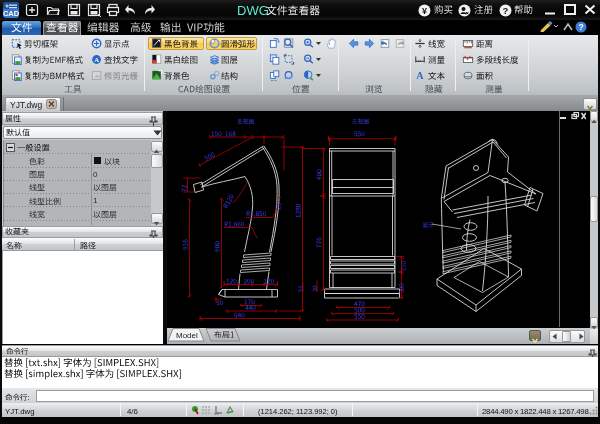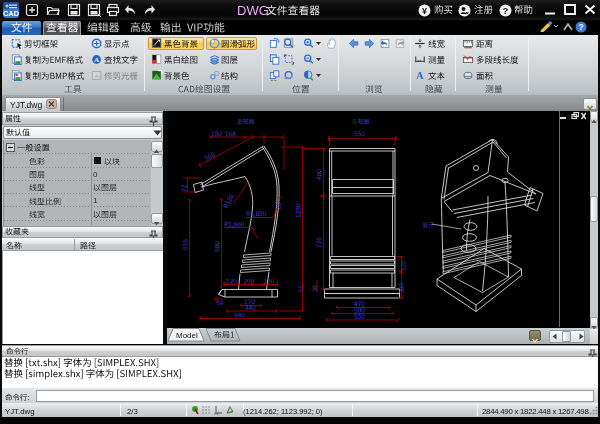--- a/index.html
+++ b/index.html
@@ -36,21 +36,21 @@
     <rect x="3" y="1.5" width="8" height="3" fill="none" stroke="#e8e8e8" stroke-width="1.2"></rect>
     <rect x="1.5" y="4.5" width="11" height="5" fill="none" stroke="#e8e8e8" stroke-width="1.2"></rect>
     <rect x="3.5" y="8.5" width="7" height="4" fill="#111" stroke="#e8e8e8" stroke-width="1.2"></rect>
   </svg>
 <svg class="abs" style="left:124px;top:3px" width="14" height="14" viewBox="0 0 14 14">
     <path d="M11 11.5 C11 6.5 8 5 4.5 5 L4.5 2 L1 6.5 L4.5 10.5 L4.5 7.5 C7.5 7.5 9.5 8.5 11 11.5Z" fill="#e8e8e8"></path>
   </svg>
 <svg class="abs" style="left:142px;top:3px" width="14" height="14" viewBox="0 0 14 14">
     <path d="M3 11.5 C3 6.5 6 5 9.5 5 L9.5 2 L13 6.5 L9.5 10.5 L9.5 7.5 C6.5 7.5 4.5 8.5 3 11.5Z" fill="#e8e8e8"></path>
   </svg>
-<div style="position:absolute;left:237px;top:3px;font:normal 13px 'Liberation Sans',sans-serif;color:#f0abfc;white-space:nowrap;">DWG</div>
+<div style="position:absolute;left:237px;top:3px;font:normal 13px 'Liberation Sans',sans-serif;color:#5eead4;white-space:nowrap;">DWG</div>
 <svg style="position:absolute;left:265.5px;top:2.6px;" width="54" height="15" viewBox="0 -11.4 54 15">
     <path fill="#f2f2f2" d="M5 -9.1V-7.2H0.5V-6.4H2.1C2.8 -4.7 3.6 -3.2 4.7 -2.1C3.6 -1.1 2.1 -0.4 0.4 0.1C0.6 0.3 0.8 0.7 0.9 0.9C2.7 0.3 4.1 -0.4 5.3 -1.5C6.5 -0.4 8 0.4 9.8 0.9C10 0.6 10.2 0.3 10.4 0.1C8.7 -0.3 7.2 -1.1 6 -2.1C7.1 -3.2 8 -4.7 8.6 -6.4H10.3V-7.2H5.8V-9.1ZM5.4 -2.7C4.4 -3.7 3.6 -5 3 -6.4H7.7C7.1 -4.9 6.4 -3.7 5.4 -2.7Z M14.2 -3.7V-2.9H17.3V0.9H18.1V-2.9H21.1V-3.7H18.1V-6.1H20.6V-6.9H18.1V-8.9H17.3V-6.9H15.9C16 -7.3 16.1 -7.9 16.2 -8.4L15.5 -8.5C15.2 -7.1 14.8 -5.7 14.1 -4.8C14.3 -4.7 14.7 -4.5 14.8 -4.4C15.1 -4.9 15.4 -5.4 15.6 -6.1H17.3V-3.7ZM13.7 -9C13.1 -7.4 12.2 -5.8 11.1 -4.7C11.3 -4.5 11.5 -4.1 11.6 -3.9C12 -4.3 12.3 -4.7 12.6 -5.2V0.8H13.4V-6.4C13.8 -7.2 14.2 -8 14.5 -8.8Z M24.8 -2.4H29.2V-1.4H24.8ZM24.8 -3.8H29.2V-2.9H24.8ZM24 -4.4V-0.9H30V-4.4ZM22.4 -0.2V0.5H31.6V-0.2ZM26.6 -9.1V-7.7H22.2V-7H25.7C24.8 -6 23.3 -5 22 -4.6C22.2 -4.4 22.4 -4.1 22.5 -3.9C24 -4.5 25.6 -5.6 26.6 -6.9V-4.7H27.4V-6.9C28.4 -5.7 30 -4.6 31.5 -4C31.6 -4.2 31.8 -4.5 32 -4.7C30.7 -5.1 29.2 -6 28.2 -7H31.8V-7.7H27.4V-9.1Z M36 -2.3H40.7V-1.6H36ZM36 -2.9V-3.6H40.7V-2.9ZM36 -1H40.7V-0.2H36ZM41.3 -9C39.6 -8.6 36.3 -8.5 33.7 -8.5C33.8 -8.3 33.8 -8 33.8 -7.8C34.8 -7.8 35.8 -7.9 36.8 -7.9C36.7 -7.6 36.7 -7.4 36.6 -7.1H33.8V-6.5H36.3C36.2 -6.2 36.1 -6 36 -5.7H33V-5H35.6C34.9 -3.9 34 -2.9 32.8 -2.2C32.9 -2 33.2 -1.7 33.3 -1.5C34 -2 34.7 -2.5 35.2 -3.1V0.9H36V0.5H40.7V0.9H41.5V-4.3H36.1C36.2 -4.5 36.4 -4.8 36.5 -5H42.6V-5.7H36.9C37 -6 37.1 -6.2 37.2 -6.5H41.9V-7.1H37.5L37.7 -7.9C39.3 -8 40.7 -8.2 41.8 -8.4Z M45.3 -7.9H47.2V-6.3H45.3ZM50 -7.9H52V-6.3H50ZM49.2 -8.6V-5.6H52.7V-8.6ZM48.1 -5.9 48 -5.8V-8.6H44.5V-5.6H47.9C47.8 -5.3 47.6 -5.1 47.4 -4.8H43.8V-4.1H46.7C45.8 -3.3 44.7 -2.8 43.5 -2.4C43.7 -2.2 43.9 -1.9 44 -1.7L44.7 -2V0.9H45.4V0.5H47.3V0.9H48.1V-2.6H46C46.7 -3 47.3 -3.5 47.8 -4.1H49.4C49.9 -3.5 50.5 -3 51.2 -2.6H49.1V0.9H49.8V0.5H51.8V0.9H52.6V-2C52.8 -1.9 53 -1.8 53.2 -1.7C53.4 -1.9 53.6 -2.2 53.8 -2.4C52.5 -2.7 51.3 -3.3 50.4 -4.1H53.4V-4.8H48.4C48.6 -5.1 48.7 -5.4 48.9 -5.7ZM45.4 -0.2V-1.9H47.3V-0.2ZM49.8 -0.2V-1.9H51.8V-0.2Z"></path>
   </svg>
 <svg class="abs" style="left:418px;top:4px" width="13" height="13" viewBox="0 0 13 13">
     <circle cx="6.5" cy="6.5" r="6" fill="#f2f2f2"></circle>
     <text x="6.5" y="9.8" font-size="9" font-weight="bold" font-family="Liberation Sans" fill="#111" text-anchor="middle">¥</text>
   </svg>
 <svg style="position:absolute;left:434px;top:3.4px;" width="19" height="13" viewBox="0 -10.1 19 13">
     <path fill="#e8e8e8" d="M2 -6V-3.5C2 -2.3 1.9 -0.7 0.4 0.3C0.5 0.4 0.7 0.6 0.8 0.7C2.4 -0.4 2.6 -2.2 2.6 -3.5V-6ZM2.5 -1.1C2.9 -0.6 3.5 0.1 3.8 0.6L4.3 0.2C4 -0.2 3.4 -0.9 3 -1.4ZM0.8 -7.4V-1.7H1.3V-6.8H3.3V-1.7H3.9V-7.4ZM5.4 -8C5.1 -6.8 4.6 -5.6 4 -4.8C4.1 -4.7 4.4 -4.5 4.5 -4.4C4.8 -4.8 5.1 -5.3 5.4 -5.8H8.2C8.1 -1.9 7.9 -0.4 7.6 -0.1C7.6 0 7.5 0.1 7.3 0.1C7.1 0.1 6.6 0.1 6.1 0C6.3 0.2 6.3 0.5 6.4 0.7C6.8 0.8 7.3 0.8 7.6 0.7C7.9 0.7 8.1 0.6 8.3 0.3C8.6 -0.1 8.7 -1.6 8.9 -6.1C8.9 -6.2 8.9 -6.5 8.9 -6.5H5.7C5.8 -6.9 6 -7.4 6.1 -7.8ZM6.4 -3.6C6.5 -3.3 6.7 -2.8 6.8 -2.4L5.3 -2.1C5.6 -2.9 6 -3.9 6.2 -4.9L5.6 -5.1C5.4 -4 4.9 -2.8 4.8 -2.5C4.7 -2.2 4.5 -1.9 4.4 -1.9C4.5 -1.7 4.6 -1.4 4.6 -1.3C4.8 -1.4 5.1 -1.5 7 -1.9C7.1 -1.7 7.1 -1.4 7.1 -1.3L7.7 -1.5C7.6 -2.1 7.2 -3 6.9 -3.8Z M14.5 -1.1C15.8 -0.6 17.1 0.2 17.9 0.7L18.3 0.2C17.5 -0.4 16.2 -1.1 14.9 -1.6ZM11.6 -5.7C12.2 -5.4 13.1 -4.9 13.5 -4.6L13.9 -5.1C13.4 -5.4 12.6 -5.9 12 -6.1ZM10.5 -4.3C11.2 -4 12 -3.6 12.4 -3.2L12.8 -3.8C12.4 -4.1 11.6 -4.5 10.9 -4.7ZM10.1 -2.9V-2.2H13.9C13.4 -1 12.3 -0.2 10 0.2C10.1 0.3 10.3 0.6 10.4 0.8C13 0.3 14.1 -0.7 14.7 -2.2H18.4V-2.9H14.8C15.1 -3.8 15.1 -4.8 15.1 -6.1H14.4C14.4 -4.8 14.4 -3.7 14.1 -2.9ZM17.6 -7.4V-7.4H10.6V-6.7H17.3C17.1 -6.2 16.8 -5.7 16.6 -5.3L17.2 -5C17.6 -5.6 18 -6.4 18.3 -7.2L17.8 -7.4L17.7 -7.4Z"></path>
   </svg>
@@ -680,42 +680,42 @@
     <path fill="#111" d="M2.5 -1.2H7V-0.2H2.5ZM2.5 -1.7V-2.7H7V-1.7ZM1.8 -3.3V0.8H2.5V0.4H7V0.7H7.7V-3.3ZM2.3 -8V-7.1H0.9V-6.6H2.3C2.3 -6.3 2.3 -6 2.3 -5.7H0.6V-5.1H2.1C1.9 -4.5 1.4 -3.9 0.4 -3.4C0.6 -3.3 0.8 -3.1 0.9 -2.9C1.7 -3.4 2.2 -4 2.5 -4.6C3 -4.2 3.6 -3.8 3.9 -3.5L4.3 -4C4 -4.3 3.3 -4.8 2.8 -5.1L2.8 -5.1H4.4V-5.7H2.9C3 -6 3 -6.3 3 -6.6H4.3V-7.1H3V-8ZM6.4 -8V-7.1H5V-6.6H6.4V-6.5C6.4 -6.3 6.4 -6 6.3 -5.7H4.8V-5.1H6.2C5.9 -4.6 5.4 -4.2 4.5 -3.8C4.7 -3.7 4.9 -3.4 5 -3.3C6 -3.7 6.5 -4.3 6.8 -4.9C7.2 -4.1 7.9 -3.4 8.7 -3C8.8 -3.2 9 -3.4 9.2 -3.6C8.4 -3.9 7.7 -4.4 7.3 -5.1H8.9V-5.7H7C7.1 -6 7.1 -6.2 7.1 -6.5V-6.6H8.6V-7.1H7.1V-8Z M11.1 -8V-6.1H10V-5.4H11.1V-3.3C10.6 -3.1 10.2 -3 9.8 -2.9L10 -2.2L11.1 -2.6V-0.1C11.1 0 11 0 10.9 0C10.8 0 10.5 0 10.1 0C10.2 0.2 10.3 0.6 10.3 0.7C10.9 0.7 11.2 0.7 11.4 0.6C11.7 0.5 11.8 0.3 11.8 -0.1V-2.8L12.8 -3.1L12.7 -3.8L11.8 -3.5V-5.4H12.6V-6.1H11.8V-8ZM14.6 -6.5H16.6C16.3 -6.2 16.1 -5.9 15.8 -5.6H13.9C14.1 -5.9 14.4 -6.2 14.6 -6.5ZM12.7 -2.7V-2.1H15C14.6 -1.3 13.8 -0.5 12.2 0.3C12.3 0.4 12.5 0.6 12.6 0.8C14.2 0 15.1 -0.9 15.5 -1.8C16.1 -0.6 17.1 0.3 18.2 0.7C18.3 0.6 18.6 0.3 18.7 0.2C17.6 -0.2 16.6 -1.1 16 -2.1H18.5V-2.7H17.9V-5.6H16.6C17 -6 17.4 -6.4 17.6 -6.9L17.1 -7.2L17 -7.1H15C15.1 -7.4 15.2 -7.6 15.3 -7.9L14.6 -8C14.3 -7.2 13.6 -6.2 12.7 -5.4C12.9 -5.3 13.1 -5.1 13.2 -4.9L13.4 -5.1V-2.7ZM14 -2.7V-5H15.3V-4C15.3 -3.6 15.3 -3.2 15.2 -2.7ZM17.1 -2.7H15.9C16 -3.2 16 -3.6 16 -4V-5H17.1Z M22.1 1.6H24V1.1H22.8V-7H24V-7.5H22.1Z M26.6 0.1C27.8 0.1 28.4 -0.6 28.4 -1.4C28.4 -2.4 27.6 -2.7 26.9 -3C26.3 -3.2 25.8 -3.4 25.8 -3.9C25.8 -4.3 26.1 -4.6 26.7 -4.6C27.2 -4.6 27.5 -4.4 27.9 -4.2L28.3 -4.7C27.9 -5 27.3 -5.3 26.7 -5.3C25.6 -5.3 24.9 -4.6 24.9 -3.8C24.9 -2.9 25.7 -2.6 26.4 -2.3C27 -2.1 27.6 -1.9 27.6 -1.4C27.6 -0.9 27.3 -0.6 26.6 -0.6C26 -0.6 25.5 -0.8 25.1 -1.2L24.6 -0.6C25.1 -0.2 25.8 0.1 26.6 0.1Z M29.7 0H30.5V-5.2H29.7ZM30.1 -6.2C30.4 -6.2 30.7 -6.5 30.7 -6.8C30.7 -7.1 30.4 -7.4 30.1 -7.4C29.8 -7.4 29.5 -7.1 29.5 -6.8C29.5 -6.5 29.8 -6.2 30.1 -6.2Z M32.3 0H33.1V-3.7C33.6 -4.3 34 -4.5 34.4 -4.5C35.1 -4.5 35.4 -4.1 35.4 -3.2V0H36.3V-3.7C36.7 -4.3 37.2 -4.5 37.6 -4.5C38.2 -4.5 38.5 -4.1 38.5 -3.2V0H39.4V-3.3C39.4 -4.6 38.9 -5.3 37.8 -5.3C37.2 -5.3 36.7 -4.9 36.1 -4.3C35.9 -4.9 35.5 -5.3 34.7 -5.3C34.1 -5.3 33.5 -4.9 33.1 -4.4H33.1L33 -5.2H32.3Z M41.1 2.2H41.9V0.4L41.9 -0.5C42.4 -0.1 42.9 0.1 43.3 0.1C44.5 0.1 45.6 -0.9 45.6 -2.7C45.6 -4.3 44.9 -5.3 43.5 -5.3C42.9 -5.3 42.4 -4.9 41.9 -4.6H41.9L41.8 -5.2H41.1ZM43.2 -0.6C42.9 -0.6 42.4 -0.7 41.9 -1.1V-3.9C42.4 -4.3 42.9 -4.6 43.3 -4.6C44.3 -4.6 44.7 -3.8 44.7 -2.7C44.7 -1.4 44.1 -0.6 43.2 -0.6Z M47.9 0.1C48.1 0.1 48.3 0.1 48.4 0L48.3 -0.6C48.2 -0.6 48.1 -0.6 48.1 -0.6C47.9 -0.6 47.8 -0.7 47.8 -1V-7.6H47V-1C47 -0.3 47.2 0.1 47.9 0.1Z M51.7 0.1C52.4 0.1 53 -0.1 53.4 -0.4L53.1 -1C52.7 -0.7 52.3 -0.6 51.8 -0.6C50.9 -0.6 50.2 -1.3 50.1 -2.4H53.6C53.6 -2.5 53.6 -2.7 53.6 -2.9C53.6 -4.3 52.9 -5.3 51.6 -5.3C50.4 -5.3 49.3 -4.3 49.3 -2.6C49.3 -0.9 50.4 0.1 51.7 0.1ZM50.1 -3C50.2 -4 50.9 -4.6 51.6 -4.6C52.4 -4.6 52.9 -4 52.9 -3Z M54.2 0H55.1L55.8 -1.2C56 -1.5 56.1 -1.8 56.3 -2.1H56.4C56.6 -1.8 56.8 -1.5 56.9 -1.2L57.7 0H58.6L56.9 -2.6L58.5 -5.2H57.6L57 -4C56.8 -3.7 56.7 -3.5 56.5 -3.2H56.5C56.3 -3.5 56.1 -3.7 56 -4L55.3 -5.2H54.3L55.9 -2.7Z M60.1 0.1C60.4 0.1 60.7 -0.1 60.7 -0.5C60.7 -0.9 60.4 -1.2 60.1 -1.2C59.7 -1.2 59.5 -0.9 59.5 -0.5C59.5 -0.1 59.7 0.1 60.1 0.1Z M63.6 0.1C64.9 0.1 65.5 -0.6 65.5 -1.4C65.5 -2.4 64.7 -2.7 63.9 -3C63.4 -3.2 62.8 -3.4 62.8 -3.9C62.8 -4.3 63.1 -4.6 63.8 -4.6C64.2 -4.6 64.6 -4.4 65 -4.2L65.4 -4.7C65 -5 64.4 -5.3 63.8 -5.3C62.7 -5.3 62 -4.6 62 -3.8C62 -2.9 62.8 -2.6 63.5 -2.3C64.1 -2.1 64.7 -1.9 64.7 -1.4C64.7 -0.9 64.4 -0.6 63.7 -0.6C63.1 -0.6 62.6 -0.8 62.1 -1.2L61.7 -0.6C62.2 -0.2 62.9 0.1 63.6 0.1Z M66.7 0H67.6V-3.7C68.1 -4.3 68.5 -4.5 69 -4.5C69.7 -4.5 70 -4.1 70 -3.2V0H70.9V-3.3C70.9 -4.6 70.4 -5.3 69.3 -5.3C68.6 -5.3 68 -4.9 67.6 -4.4L67.6 -5.5V-7.6H66.7Z M71.8 0H72.7L73.4 -1.2C73.6 -1.5 73.7 -1.8 73.9 -2.1H73.9C74.1 -1.8 74.3 -1.5 74.5 -1.2L75.3 0H76.2L74.5 -2.6L76.1 -5.2H75.2L74.5 -4C74.4 -3.7 74.2 -3.5 74.1 -3.2H74C73.9 -3.5 73.7 -3.7 73.5 -4L72.8 -5.2H71.9L73.5 -2.7Z M76.7 1.6H78.6V-7.5H76.7V-7H77.9V1.1H76.7Z M86.1 -3.6V-2.9H82.4V-2.2H86.1V-0.1C86.1 -0 86 0 85.9 0C85.7 0.1 85.1 0 84.4 0C84.6 0.2 84.7 0.5 84.7 0.7C85.5 0.7 86.1 0.7 86.4 0.6C86.7 0.5 86.8 0.3 86.8 -0.1V-2.2H90.6V-2.9H86.8V-3.1C87.6 -3.6 88.5 -4.3 89.1 -4.9L88.6 -5.3L88.4 -5.2H83.9V-4.6H87.8C87.4 -4.2 86.9 -3.8 86.4 -3.6ZM82.5 -7V-4.7H83.2V-6.3H89.7V-4.7H90.4V-7H86.8V-8H86.1V-7Z M93.6 -7.9C93.1 -6.5 92.3 -5.1 91.5 -4.2C91.6 -4 91.8 -3.6 91.9 -3.4C92.2 -3.8 92.5 -4.1 92.7 -4.6V0.7H93.4V-5.7C93.7 -6.4 94 -7.1 94.2 -7.8ZM95.2 -1.7V-1H96.7V0.7H97.4V-1H98.9V-1.7H97.4V-4.9C98 -3.3 98.9 -1.7 99.9 -0.8C100 -1 100.3 -1.2 100.4 -1.4C99.4 -2.2 98.4 -3.8 97.9 -5.4H100.3V-6.1H97.4V-8H96.7V-6.1H94V-5.4H96.3C95.7 -3.8 94.7 -2.1 93.7 -1.3C93.8 -1.2 94.1 -0.9 94.2 -0.8C95.2 -1.7 96.1 -3.2 96.7 -4.9V-1.7Z M102.2 -7.4C102.6 -7 103 -6.4 103.2 -6L103.9 -6.3C103.7 -6.7 103.2 -7.3 102.8 -7.7ZM105.4 -3.5C105.9 -2.9 106.5 -2.1 106.7 -1.6L107.4 -2C107.1 -2.5 106.5 -3.2 106 -3.8ZM104.6 -8V-6.8C104.6 -6.5 104.6 -6.1 104.6 -5.7H101.5V-5H104.5C104.3 -3.3 103.5 -1.4 101.2 0.1C101.4 0.2 101.7 0.5 101.8 0.6C104.2 -1 105 -3.1 105.2 -5H108.5C108.4 -1.7 108.2 -0.5 107.9 -0.2C107.8 -0.1 107.7 -0 107.5 -0C107.3 -0 106.7 -0 106 -0.1C106.2 0.1 106.3 0.4 106.3 0.6C106.9 0.7 107.5 0.7 107.8 0.7C108.2 0.6 108.4 0.5 108.6 0.3C109 -0.2 109.1 -1.5 109.2 -5.3C109.2 -5.4 109.3 -5.7 109.3 -5.7H105.3C105.3 -6.1 105.3 -6.5 105.3 -6.8V-8Z M113.3 1.6H115.2V1.1H114V-7H115.2V-7.5H113.3Z M118.4 0.1C119.9 0.1 120.8 -0.8 120.8 -1.9C120.8 -2.9 120.2 -3.4 119.4 -3.7L118.4 -4.1C117.8 -4.4 117.2 -4.6 117.2 -5.3C117.2 -5.9 117.7 -6.3 118.5 -6.3C119.2 -6.3 119.7 -6.1 120.1 -5.7L120.6 -6.2C120.1 -6.7 119.3 -7.1 118.5 -7.1C117.2 -7.1 116.3 -6.3 116.3 -5.2C116.3 -4.2 117.1 -3.7 117.7 -3.5L118.7 -3C119.4 -2.7 119.9 -2.5 119.9 -1.8C119.9 -1.1 119.4 -0.6 118.4 -0.6C117.7 -0.6 117 -1 116.5 -1.5L116 -0.9C116.6 -0.3 117.4 0.1 118.4 0.1Z M122.2 0H123V-7H122.2Z M124.9 0H125.7V-3.9C125.7 -4.5 125.7 -5.3 125.6 -5.9H125.7L126.2 -4.3L127.5 -0.7H128.1L129.4 -4.3L130 -5.9H130C130 -5.3 129.9 -4.5 129.9 -3.9V0H130.7V-7H129.7L128.4 -3.2C128.2 -2.8 128.1 -2.3 127.9 -1.8H127.8C127.7 -2.3 127.5 -2.8 127.3 -3.2L126 -7H124.9Z M132.7 0H133.5V-2.8H134.7C136.2 -2.8 137.2 -3.4 137.2 -4.9C137.2 -6.4 136.2 -7 134.6 -7H132.7ZM133.5 -3.5V-6.3H134.5C135.8 -6.3 136.4 -5.9 136.4 -4.9C136.4 -3.9 135.8 -3.5 134.6 -3.5Z M138.7 0H142.6V-0.8H139.5V-7H138.7Z M143.8 0H147.9V-0.8H144.7V-3.3H147.3V-4H144.7V-6.2H147.8V-7H143.8Z M148.6 0H149.6L150.6 -1.9C150.7 -2.2 150.9 -2.6 151.1 -3H151.2C151.4 -2.6 151.6 -2.2 151.8 -1.9L152.8 0H153.8L151.7 -3.6L153.6 -7H152.7L151.8 -5.2C151.6 -4.9 151.5 -4.6 151.3 -4.2H151.2C151 -4.6 150.9 -4.9 150.7 -5.2L149.7 -7H148.8L150.7 -3.6Z M155.2 0.1C155.6 0.1 155.9 -0.1 155.9 -0.5C155.9 -0.9 155.6 -1.2 155.2 -1.2C154.9 -1.2 154.6 -0.9 154.6 -0.5C154.6 -0.1 154.9 0.1 155.2 0.1Z M159.4 0.1C160.9 0.1 161.8 -0.8 161.8 -1.9C161.8 -2.9 161.2 -3.4 160.4 -3.7L159.4 -4.1C158.8 -4.4 158.2 -4.6 158.2 -5.3C158.2 -5.9 158.7 -6.3 159.5 -6.3C160.2 -6.3 160.7 -6.1 161.1 -5.7L161.6 -6.2C161.1 -6.7 160.4 -7.1 159.5 -7.1C158.3 -7.1 157.3 -6.3 157.3 -5.2C157.3 -4.2 158.1 -3.7 158.7 -3.5L159.7 -3C160.4 -2.7 160.9 -2.5 160.9 -1.8C160.9 -1.1 160.4 -0.6 159.4 -0.6C158.7 -0.6 158 -1 157.5 -1.5L157 -0.9C157.6 -0.3 158.5 0.1 159.4 0.1Z M163.2 0H164V-3.3H167.3V0H168.2V-7H167.3V-4H164V-7H163.2Z M169.3 0H170.2L171.2 -1.9C171.4 -2.2 171.6 -2.6 171.8 -3H171.8C172 -2.6 172.2 -2.2 172.4 -1.9L173.5 0H174.4L172.4 -3.6L174.3 -7H173.4L172.4 -5.2C172.3 -4.9 172.1 -4.6 171.9 -4.2H171.9C171.7 -4.6 171.5 -4.9 171.3 -5.2L170.4 -7H169.4L171.3 -3.6Z M174.9 1.6H176.8V-7.5H174.9V-7H176.1V1.1H174.9Z"></path>
   </svg>
 <div style="position:absolute;left:2px;top:388px;width:596px;height:15px;background:linear-gradient(#e4e6e8,#cfd2d5)"></div>
 <svg style="position:absolute;left:5px;top:391.6px;" width="25" height="10" viewBox="0 -8.0 25 10">
     <path fill="#1a1a1a" d="M3.7 -5.8C4.5 -4.9 5.8 -3.9 7 -3.4C7.1 -3.5 7.2 -3.8 7.4 -3.9C6.2 -4.4 4.8 -5.3 4 -6.3H3.4C2.8 -5.4 1.5 -4.4 0.1 -3.8C0.3 -3.7 0.4 -3.5 0.5 -3.3C1.8 -4 3.1 -5 3.7 -5.8ZM2.2 -4.4V-3.9H5.3V-4.4ZM1 -3.2V0H1.5V-0.6H3.3V-3.2ZM1.5 -2.7H2.8V-1.1H1.5ZM4 -3.2V0.6H4.5V-2.7H6V-0.8C6 -0.8 6 -0.7 5.9 -0.7C5.8 -0.7 5.4 -0.7 5 -0.7C5.1 -0.6 5.2 -0.4 5.2 -0.2C5.7 -0.2 6.1 -0.2 6.3 -0.3C6.5 -0.4 6.6 -0.6 6.6 -0.8V-3.2Z M11.2 -5.7C11.9 -4.8 13.2 -3.7 14.4 -3.1C14.5 -3.2 14.6 -3.4 14.8 -3.6C13.6 -4.1 12.3 -5.2 11.5 -6.3H10.9C10.3 -5.3 9.1 -4.2 7.8 -3.5C7.9 -3.4 8 -3.2 8.1 -3C9.4 -3.8 10.6 -4.8 11.2 -5.7ZM9.7 -4.1V-3.5H12.8V-4.1ZM8.5 -2.6V-2.1H10.5V0.6H11V-2.1H13.2V-0.6C13.2 -0.5 13.2 -0.5 13.1 -0.4C13 -0.4 12.5 -0.4 12.1 -0.5C12.2 -0.3 12.3 -0.1 12.3 0.1C12.9 0.1 13.3 0.1 13.5 -0C13.7 -0.1 13.8 -0.3 13.8 -0.6V-2.6Z M18.3 -5.8V-5.3H22V-5.8ZM17 -6.3C16.6 -5.8 15.9 -5.1 15.3 -4.7C15.4 -4.6 15.5 -4.3 15.6 -4.2C16.3 -4.7 17 -5.4 17.5 -6.1ZM17.9 -3.8V-3.2H20.5V-0.1C20.5 -0 20.4 0 20.3 0C20.1 0 19.6 0 19.1 0C19.2 0.2 19.3 0.4 19.3 0.6C20 0.6 20.4 0.6 20.7 0.5C20.9 0.4 21 0.2 21 -0.1V-3.2H22.2V-3.8ZM17.3 -4.7C16.8 -3.8 16 -3 15.2 -2.4C15.3 -2.3 15.5 -2.1 15.6 -1.9C15.9 -2.2 16.2 -2.4 16.4 -2.7V0.6H17V-3.3C17.3 -3.7 17.6 -4.1 17.8 -4.5Z M23.5 -2.9C23.8 -2.9 24 -3.1 24 -3.4C24 -3.8 23.8 -4 23.5 -4C23.3 -4 23 -3.8 23 -3.4C23 -3.1 23.3 -2.9 23.5 -2.9ZM23.5 0.1C23.8 0.1 24 -0.1 24 -0.4C24 -0.7 23.8 -0.9 23.5 -0.9C23.3 -0.9 23 -0.7 23 -0.4C23 -0.1 23.3 0.1 23.5 0.1Z"></path>
   </svg>
 <div style="position:absolute;left:36px;top:390px;width:558px;height:11.5px;background:#fff;border:1px solid #9a9da0"></div>
 <div style="position:absolute;left:2px;top:403px;width:596px;height:14px;background:linear-gradient(#eceef0,#cdd0d3 60%,#c2c5c8)"></div>
 <div style="position:absolute;left:5px;top:406.5px;font:normal 7.8px 'Liberation Sans',sans-serif;color:#111;white-space:nowrap;">YJT.dwg</div>
 <div style="position:absolute;left:120px;top:404px;width:1px;height:12px;background:#9a9da0;border-right:1px solid #f4f5f6"></div>
-<div style="position:absolute;left:127px;top:406.5px;font:normal 7.8px 'Liberation Sans',sans-serif;color:#111;white-space:nowrap;">2/3</div>
+<div style="position:absolute;left:127px;top:406.5px;font:normal 7.8px 'Liberation Sans',sans-serif;color:#111;white-space:nowrap;">4/6</div>
 <div style="position:absolute;left:186px;top:404px;width:1px;height:12px;background:#9a9da0;border-right:1px solid #f4f5f6"></div>
 <svg class="abs" style="left:191px;top:404px" width="50" height="12" viewBox="0 0 50 12">
 <circle cx="4" cy="5" r="3" fill="#2da02d"></circle>
     <path d="M4 5 l3 5" stroke="#b00" stroke-width="1.5"></path>
 <g fill="#888">
       <circle cx="12" cy="3" r="0.8"></circle>
       <circle cx="15" cy="3" r="0.8"></circle>
       <circle cx="18" cy="3" r="0.8"></circle>
       <circle cx="12" cy="6" r="0.8"></circle>
       <circle cx="15" cy="6" r="0.8"></circle>
       <circle cx="18" cy="6" r="0.8"></circle>
       <circle cx="12" cy="9" r="0.8"></circle>
       <circle cx="15" cy="9" r="0.8"></circle>
       <circle cx="18" cy="9" r="0.8"></circle>
     </g>
 <path d="M25 2 V9 H31 M25 9 L23.5 10.5 M25 9 L27 10.5" stroke="#777" stroke-width="1.3" fill="none"></path>
 <path d="M36 9 L39 3 L42 8" stroke="#777" stroke-width="1.2" fill="none"></path>
     <path d="M36 9 l6-1.5" stroke="#2da02d" stroke-width="1.5"></path>
 </svg>
 <div style="position:absolute;left:243px;top:404px;width:1px;height:12px;background:#9a9da0;border-right:1px solid #f4f5f6"></div>
-<div style="position:absolute;left:243px;top:406.8px;font:normal 7.5px 'Liberation Sans',sans-serif;color:#111;white-space:nowrap;">(1214.262; 1123.992; 0)</div>
+<div style="position:absolute;left:258px;top:406.8px;font:normal 7.5px 'Liberation Sans',sans-serif;color:#111;white-space:nowrap;">(1214.262; 1123.992; 0)</div>
 <div style="position:absolute;left:352px;top:404px;width:1px;height:12px;background:#9a9da0;border-right:1px solid #f4f5f6"></div>
 <div style="position:absolute;left:477px;top:404px;width:1px;height:12px;background:#9a9da0;border-right:1px solid #f4f5f6"></div>
 <div style="position:absolute;left:482px;top:406.6px;font:normal 7.8px 'Liberation Sans',sans-serif;color:#111;white-space:nowrap;letter-spacing:-0.25px">2844.490 x 1822.448 x 1267.498</div>
 <svg class="abs" style="left:589px;top:406px" width="9" height="9" viewBox="0 0 9 9">
 <g fill="#8a8e91">
       <circle cx="7.5" cy="1.5" r="1"></circle>
       <circle cx="7.5" cy="4.5" r="1"></circle>
       <circle cx="7.5" cy="7.5" r="1"></circle>
       <circle cx="4.5" cy="4.5" r="1"></circle>
       <circle cx="4.5" cy="7.5" r="1"></circle>

